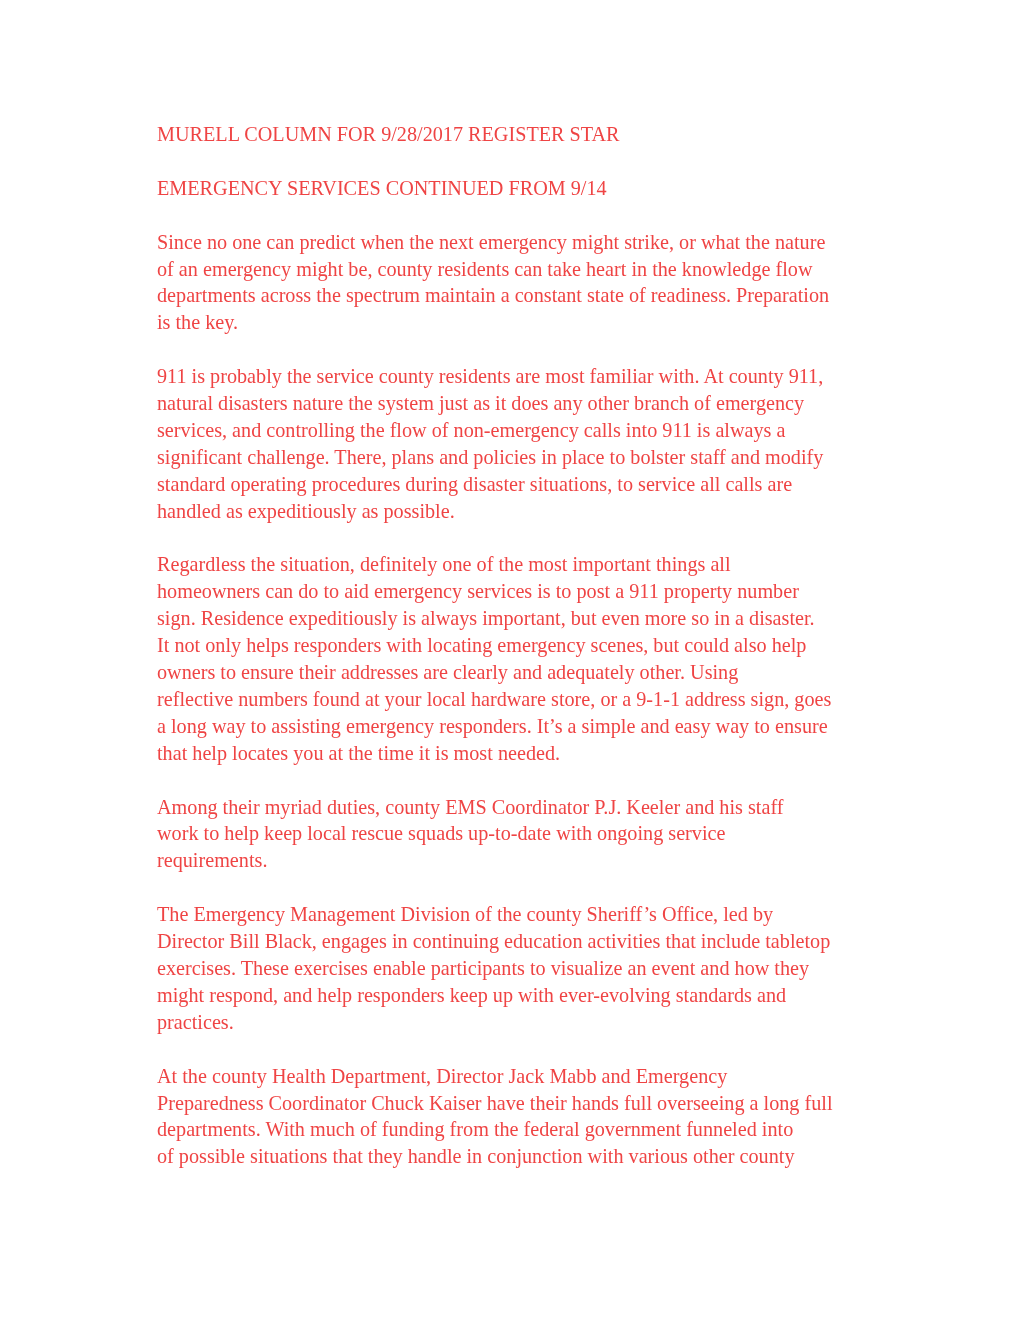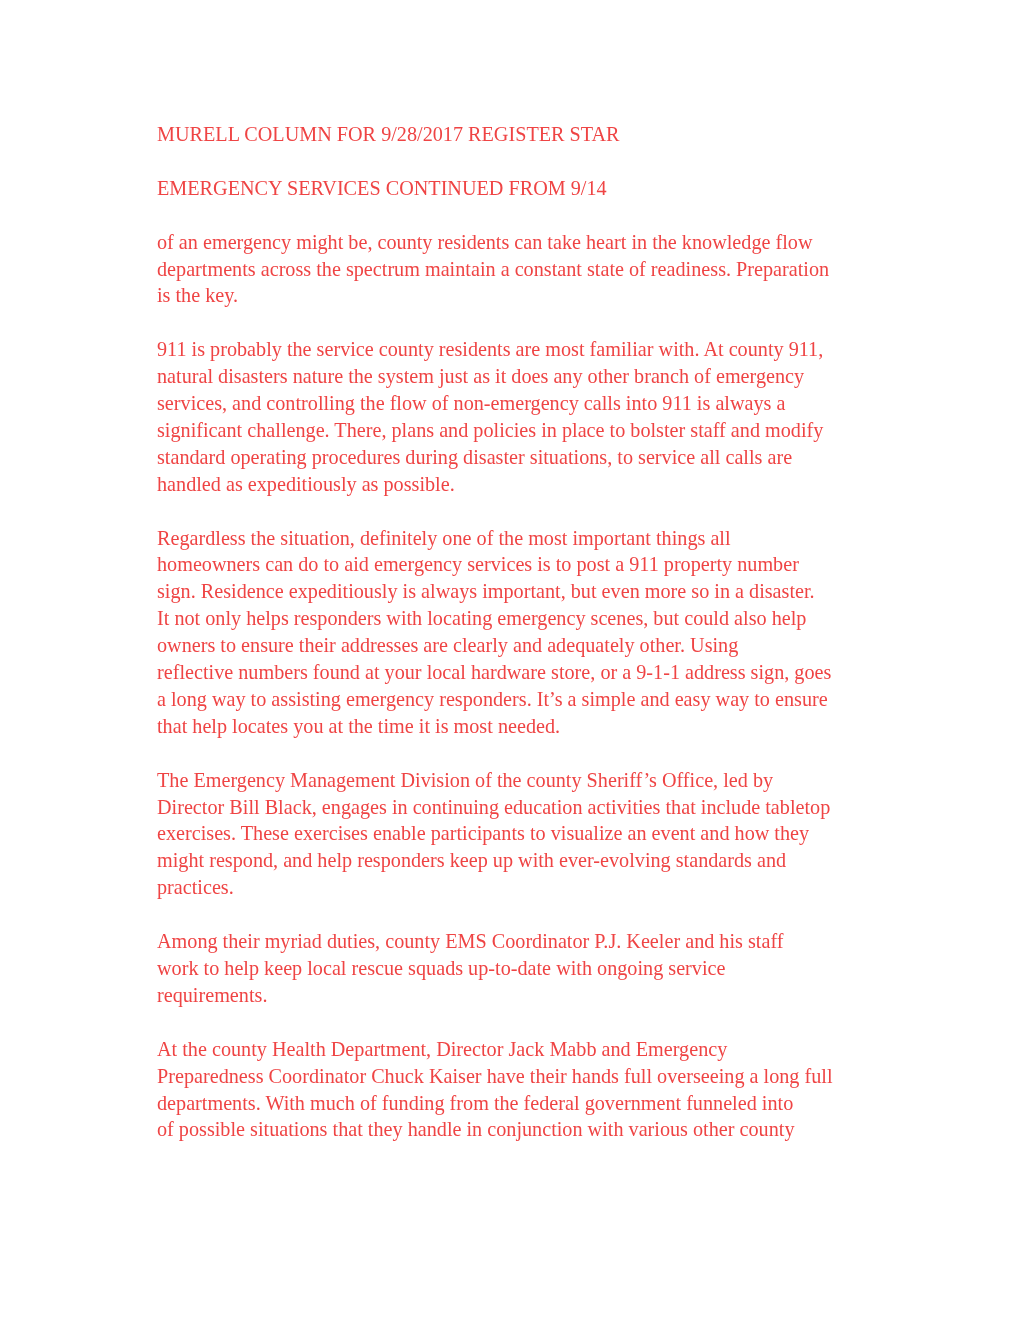--- a/index.html
+++ b/index.html
@@ -37,20 +37,21 @@
 
 <div class="page">
   <div class="block">
     <span class="line">MURELL COLUMN FOR 9/28/2017 REGISTER STAR</span>
   </div>
   <div class="block">
     <span class="line">EMERGENCY SERVICES CONTINUED FROM 9/14</span>
   </div>
 
   <div class="block">
+    <span class="line">Since no one can predict when the next emergency might strike, or what the nature</span>
     <span class="line">of an emergency might be, county residents can take heart in the knowledge flow</span>
     <span class="line">departments across the spectrum maintain a constant state of readiness. Preparation</span>
     <span class="line">is the key.</span>
   </div>
 
   <div class="block">
     <span class="line">911 is probably the service county residents are most familiar with. At county 911,</span>
     <span class="line">natural disasters nature the system just as it does any other branch of emergency</span>
     <span class="line">services, and controlling the flow of non-emergency calls into 911 is always a</span>
     <span class="line">significant challenge. There, plans and policies in place to bolster staff and modify</span>
@@ -63,31 +64,31 @@
     <span class="line">homeowners can do to aid emergency services is to post a 911 property number</span>
     <span class="line">sign. Residence expeditiously is always important, but even more so in a disaster.</span>
     <span class="line">It not only helps responders with locating emergency scenes, but could also help</span>
     <span class="line">owners to ensure their addresses are clearly and adequately other. Using</span>
     <span class="line">reflective numbers found at your local hardware store, or a 9-1-1 address sign, goes</span>
     <span class="line">a long way to assisting emergency responders. It’s a simple and easy way to ensure</span>
     <span class="line">that help locates you at the time it is most needed.</span>
   </div>
 
   <div class="block">
+    <span class="line">Among their myriad duties, county EMS Coordinator P.J. Keeler and his staff</span>
+    <span class="line">work to help keep local rescue squads up-to-date with ongoing service</span>
+    <span class="line">requirements.</span>
+  </div>
+
+  <div class="block">
     <span class="line">The Emergency Management Division of the county Sheriff’s Office, led by</span>
     <span class="line">Director Bill Black, engages in continuing education activities that include tabletop</span>
     <span class="line">exercises. These exercises enable participants to visualize an event and how they</span>
     <span class="line">might respond, and help responders keep up with ever-evolving standards and</span>
     <span class="line">practices.</span>
-  </div>
-
-  <div class="block">
-    <span class="line">Among their myriad duties, county EMS Coordinator P.J. Keeler and his staff</span>
-    <span class="line">work to help keep local rescue squads up-to-date with ongoing service</span>
-    <span class="line">requirements.</span>
   </div>
 
   <div class="block">
     <span class="line">At the county Health Department, Director Jack Mabb and Emergency</span>
     <span class="line">Preparedness Coordinator Chuck Kaiser have their hands full overseeing a long full</span>
     <span class="line">departments. With much of funding from the federal government funneled into</span>
     <span class="line">of possible situations that they handle in conjunction with various other county</span>
   </div>
 </div>
 

